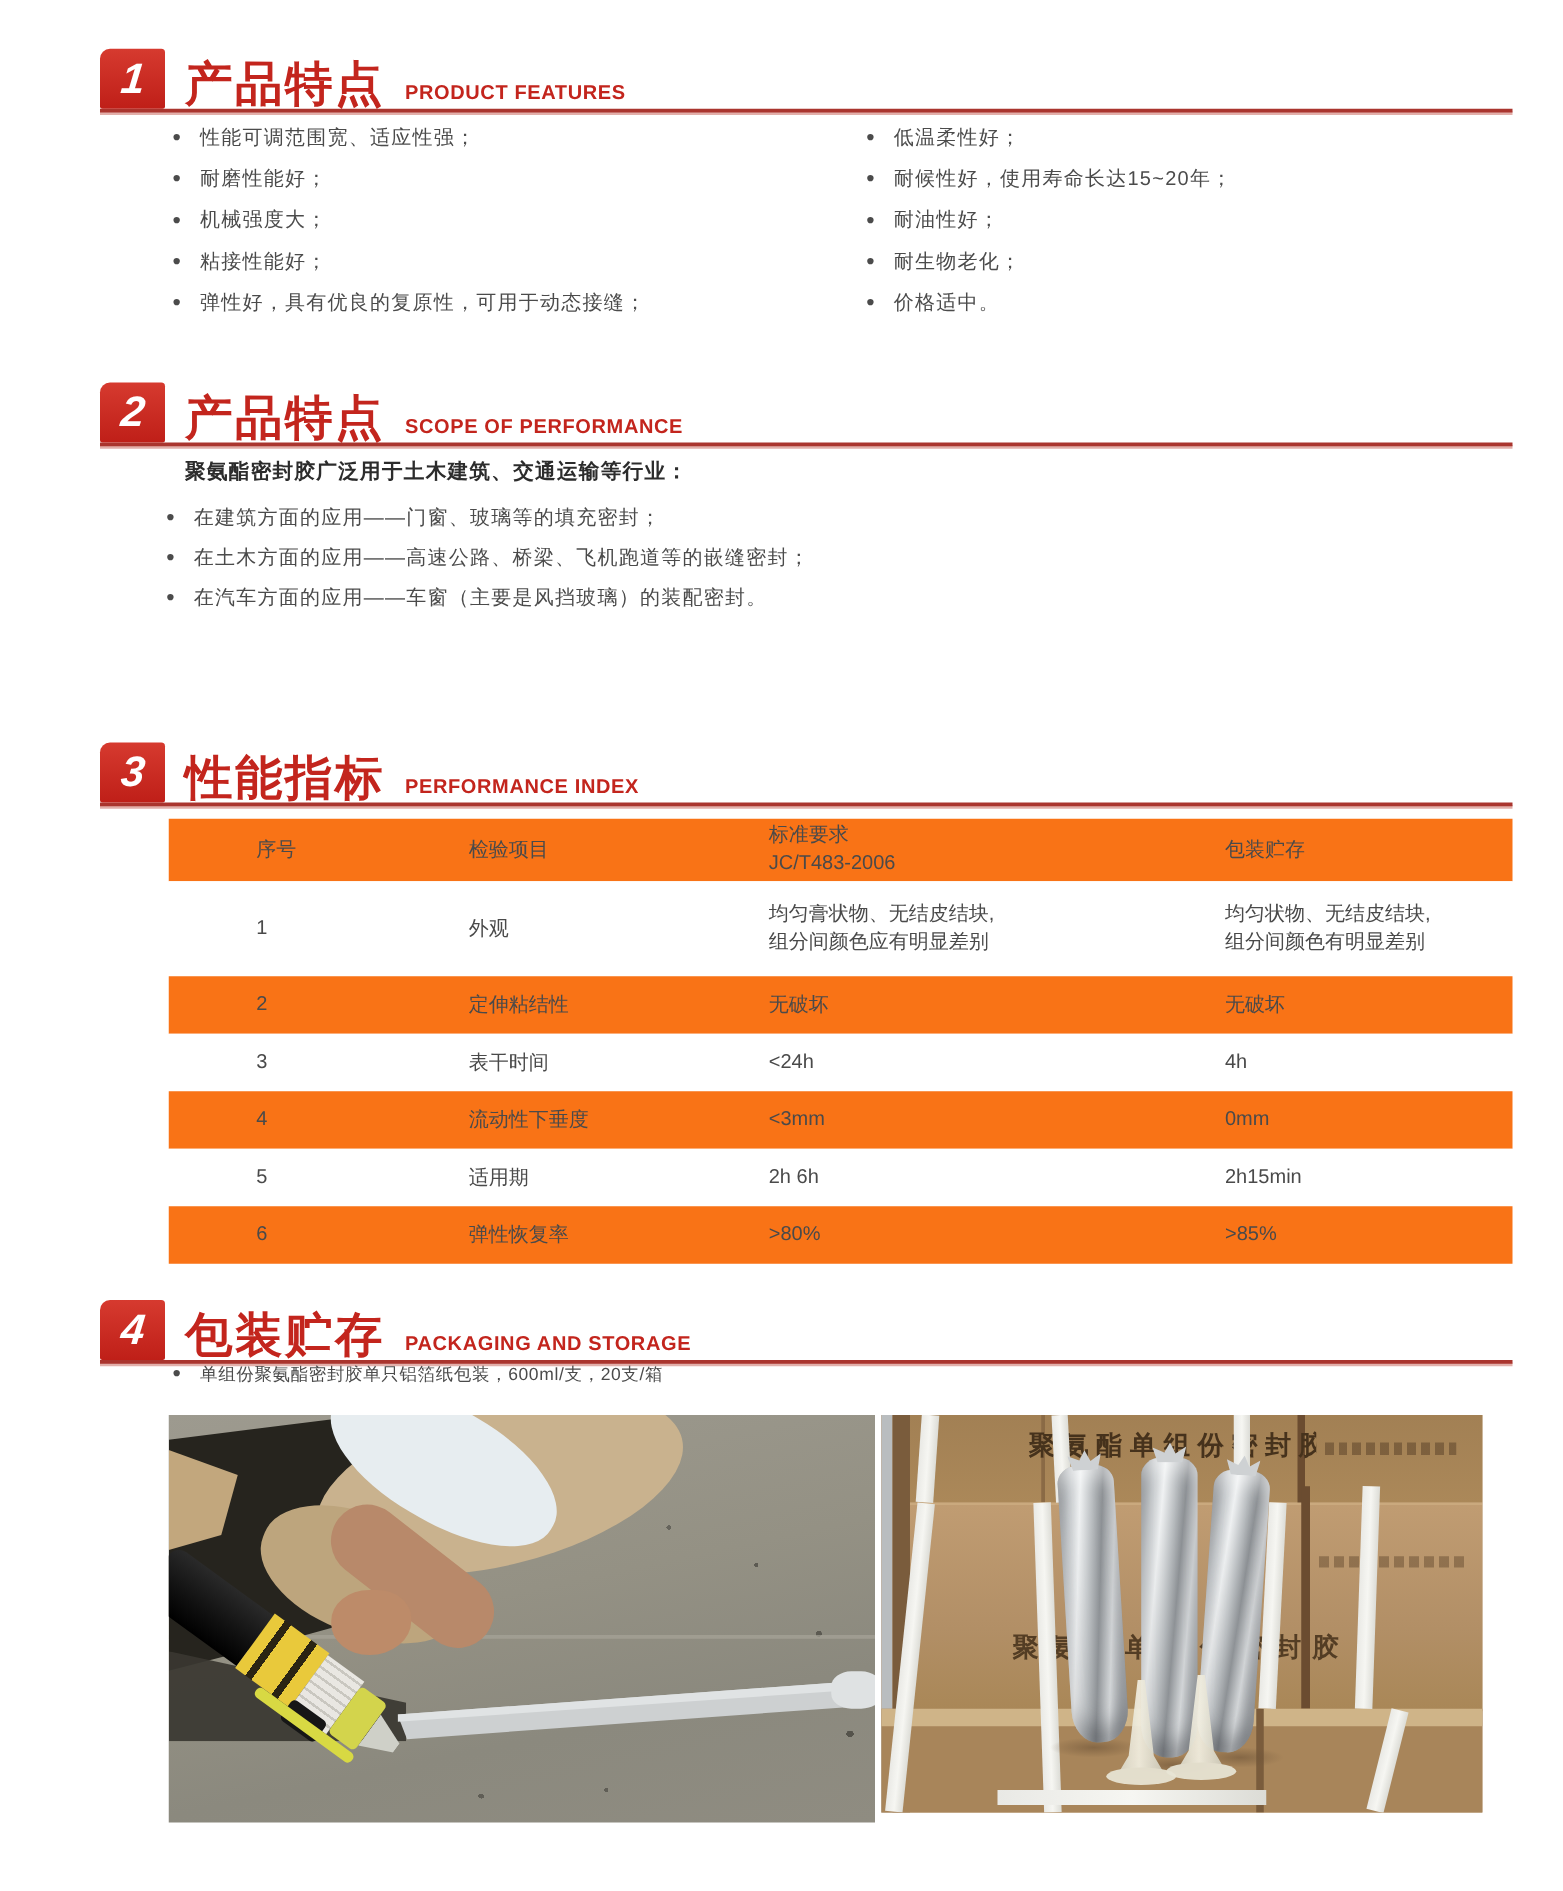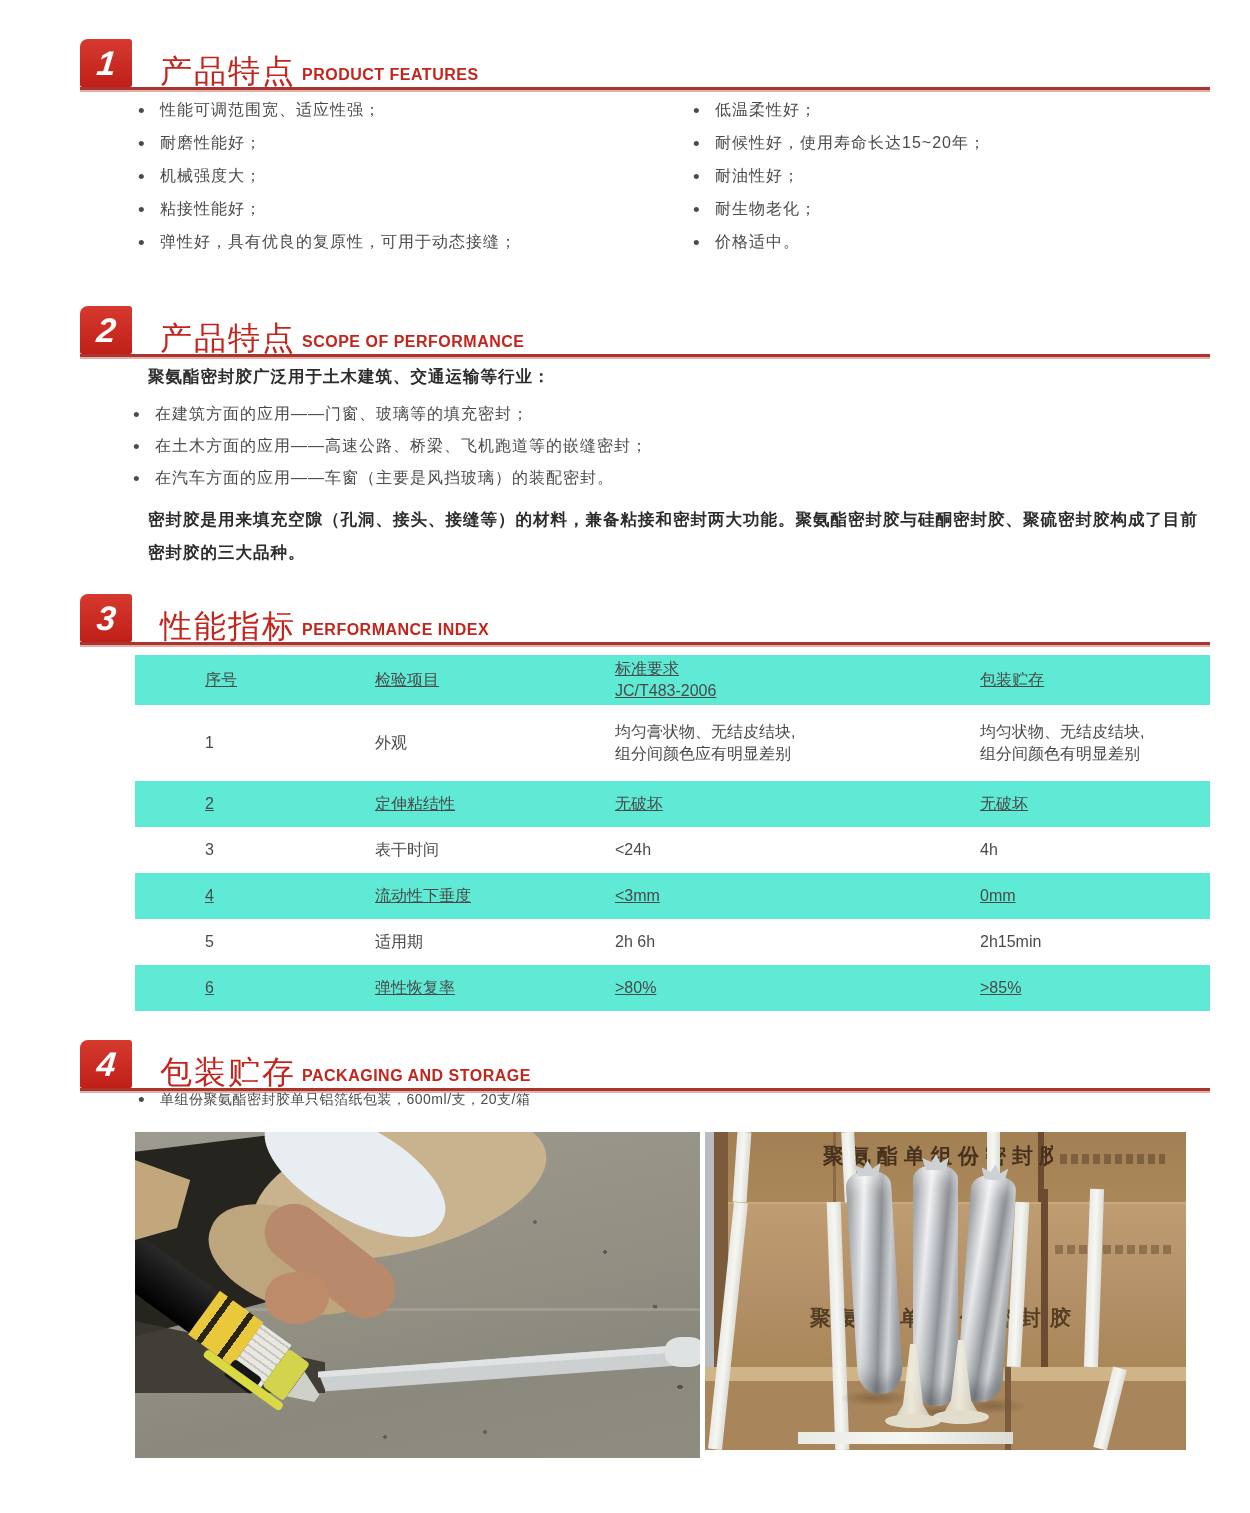--- a/index.html
+++ b/index.html
@@ -6,42 +6,42 @@
   .page{position:relative;width:1250px;height:1513px;background:#ffffff;overflow:hidden;
         font-family:"Liberation Sans","DejaVu Sans",sans-serif;color:#4a4a4a;}
 
   
   .sec{position:absolute;left:80px;width:1130px;height:54px;}
   .sec-rule{position:absolute;left:0;right:0;bottom:0;height:3px;background:#aa352e;box-shadow:0 2px 0 #e2afaa;}
   .sec-flex{position:absolute;left:0;bottom:3px;display:flex;align-items:flex-end;}
   .sec-num{width:52px;height:48px;background:linear-gradient(180deg,#d63a2f,#bf1f18);
            border-radius:8px 3px 2px 2px;display:flex;align-items:center;justify-content:center;}
   .sec-num span{color:#ffffff;font-size:34px;font-weight:bold;font-style:italic;transform:skewX(-6deg);line-height:1;}
-  .sec-title{margin-left:28px;color:#c3251d;font-size:32px;font-weight:normal;line-height:1;letter-spacing:2px;}
-  .sec-sub{margin-left:6px;padding-bottom:3px;color:#c3251d;font-size:16px;font-weight:bold;letter-spacing:.5px;}
+  .sec-title{margin-left:16px;color:#c3251d;font-size:38px;font-weight:bold;line-height:1;letter-spacing:2px;}
+  .sec-sub{margin-left:16px;padding-bottom:3px;color:#c3251d;font-size:16px;font-weight:bold;letter-spacing:.5px;}
 
   
   .feat-col{position:absolute;top:94px;}
   .feat-col.left{left:138px;width:545px;}
   .feat-col.right{left:693px;width:545px;}
   .b-item{display:flex;align-items:center;height:33px;}
   .dot{width:12px;color:#4b4b4b;font-size:19px;line-height:1;flex:0 0 12px;}
   .b-text{font-size:16px;color:#4b4b4b;margin-left:10px;letter-spacing:1px;}
 
   
   .scope{position:absolute;left:133px;top:366px;width:1080px;}
   .scope-intro{padding-left:15px;font-size:16.5px;font-weight:bold;color:#2c2c2c;letter-spacing:1px;margin-bottom:10px;}
   .scope .b-item{height:32px;}
   .scope-note{padding-left:15px;margin-top:9px;font-size:16.5px;font-weight:bold;color:#2c2c2c;
               line-height:33px;letter-spacing:1px;}
 
   
   .ptable{position:absolute;left:135px;top:655px;width:1075px;font-size:16px;color:#4a4a4a;}
   .trow{display:grid;grid-template-columns:240px 240px 365px 1fr;align-items:center;background:#ffffff;}
-  .trow.gray{background:#5eead4;text-decoration:underline;}
+  .trow.gray{background:#f97316;}
   .trow>div{padding-left:0;}
   .trow .c1{padding-left:70px;}
   .thead{height:50px;}
   .r-tall{height:76px;}
   .r-std{height:46px;}
   .two-line{white-space:pre-line;line-height:22px;}
   .hdr-two{line-height:22px;}
 
   
   .pack-note{position:absolute;left:138px;top:1090px;display:flex;align-items:center;}
@@ -212,21 +212,20 @@
         <span class="b-text">在建筑方面的应用——门窗、玻璃等的填充密封；</span>
       </div>
     <div class="b-item">
         <span class="dot">•</span>
         <span class="b-text">在土木方面的应用——高速公路、桥梁、飞机跑道等的嵌缝密封；</span>
       </div>
     <div class="b-item">
         <span class="dot">•</span>
         <span class="b-text">在汽车方面的应用——车窗（主要是风挡玻璃）的装配密封。</span>
       </div>
-    <div class="scope-note">密封胶是用来填充空隙（孔洞、接头、接缝等）的材料，兼备粘接和密封两大功能。聚氨酯密封胶与硅酮密封胶、聚硫密封胶构成了目前密封胶的三大品种。</div>
   </div>
 
   <div class="sec" style="top:591px">
     <div class="sec-rule"></div>
     <div class="sec-flex">
       <div class="sec-num">
           <span>3</span>
         </div>
       <div class="sec-title">性能指标</div>
       <div class="sec-sub">PERFORMANCE INDEX</div>

